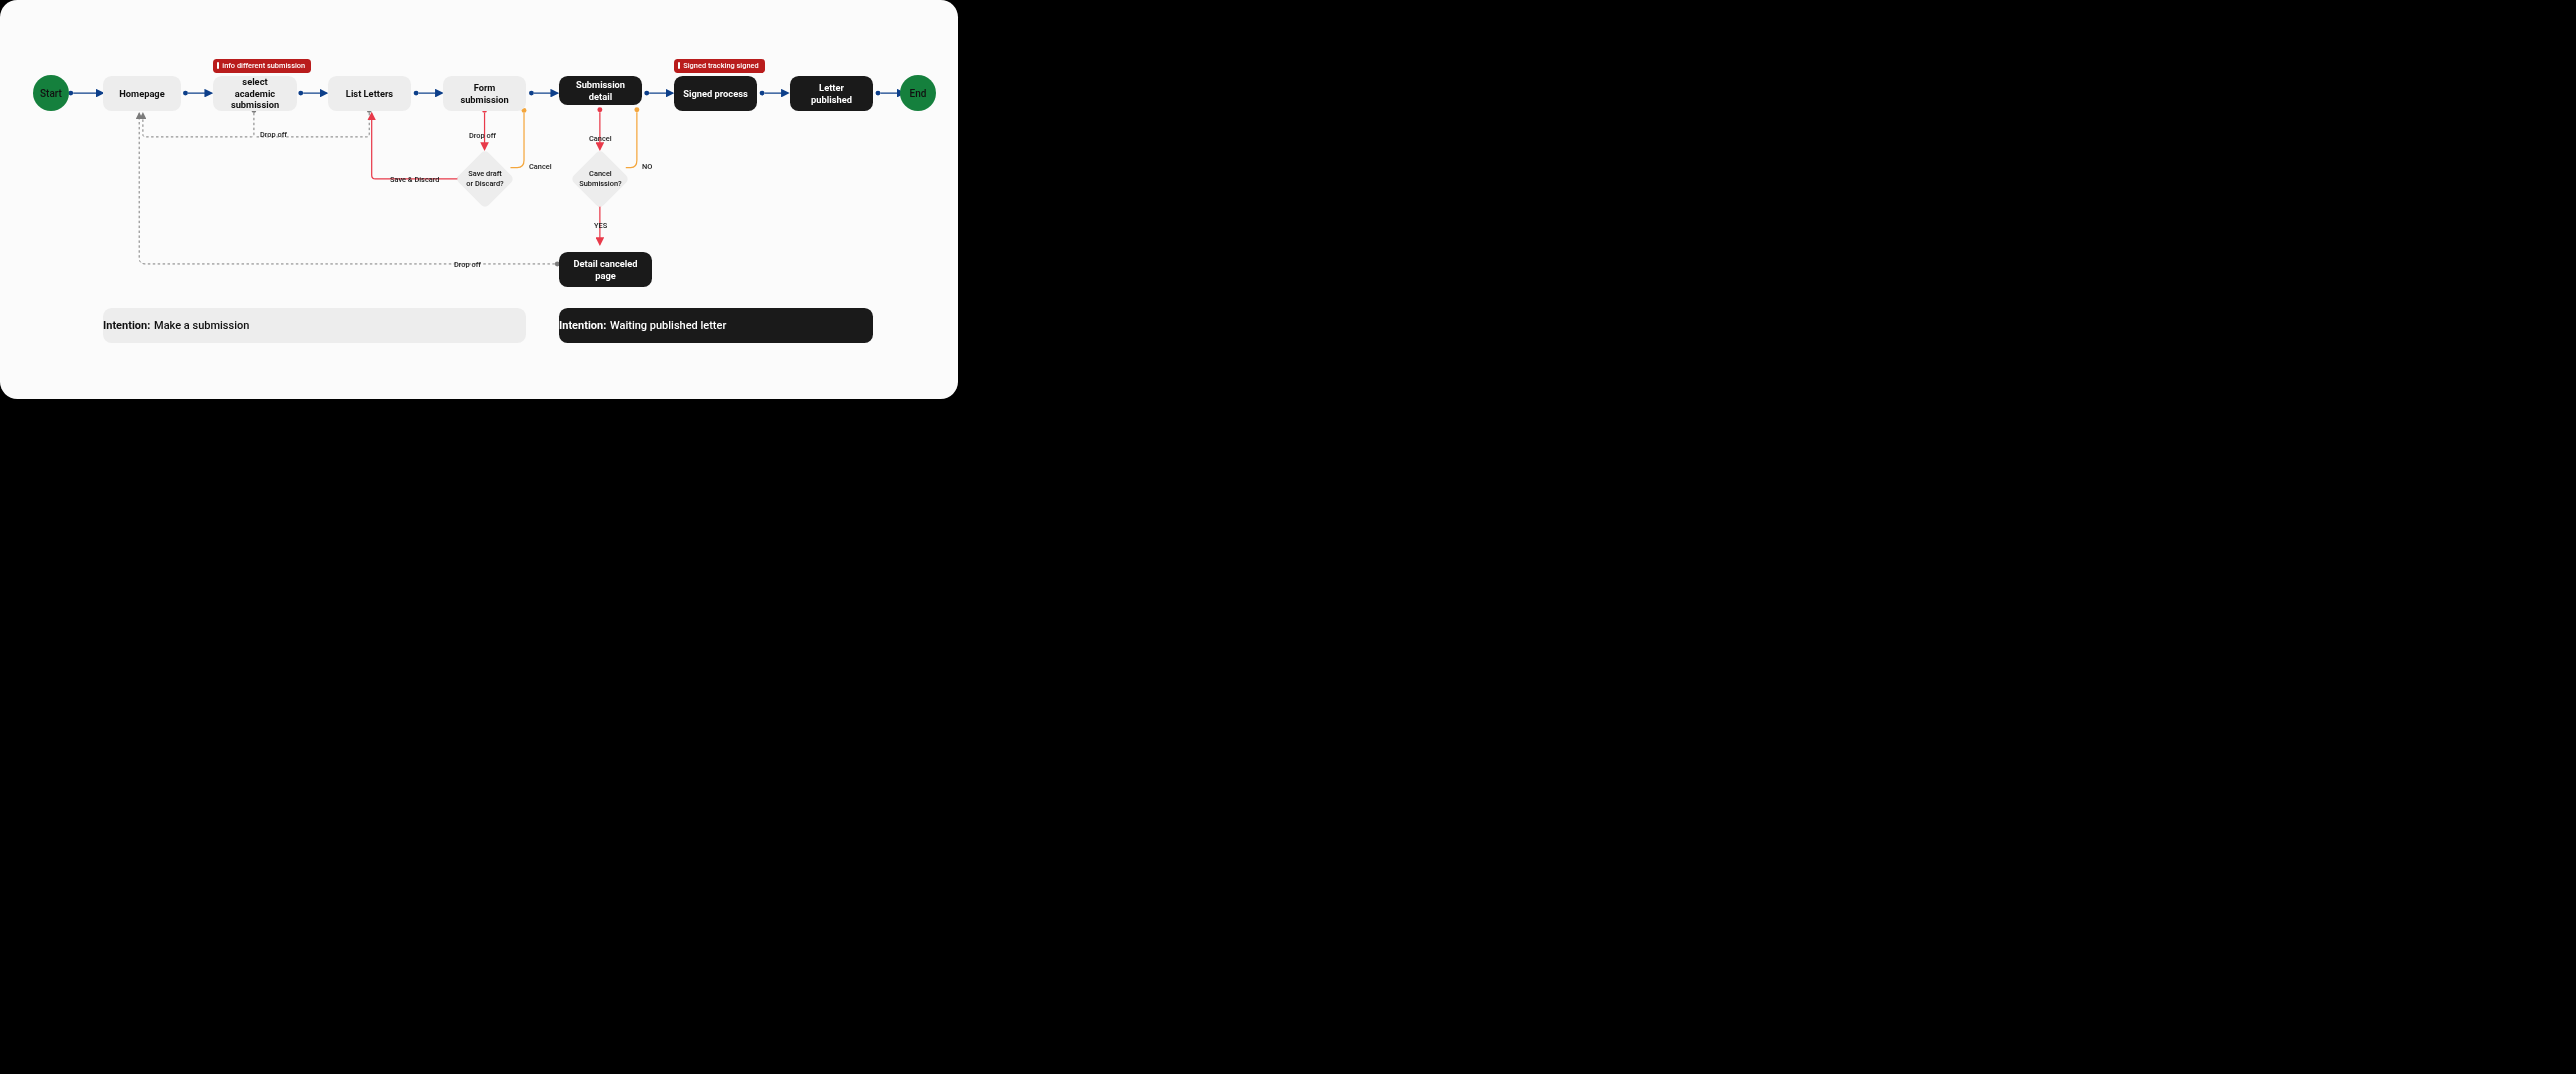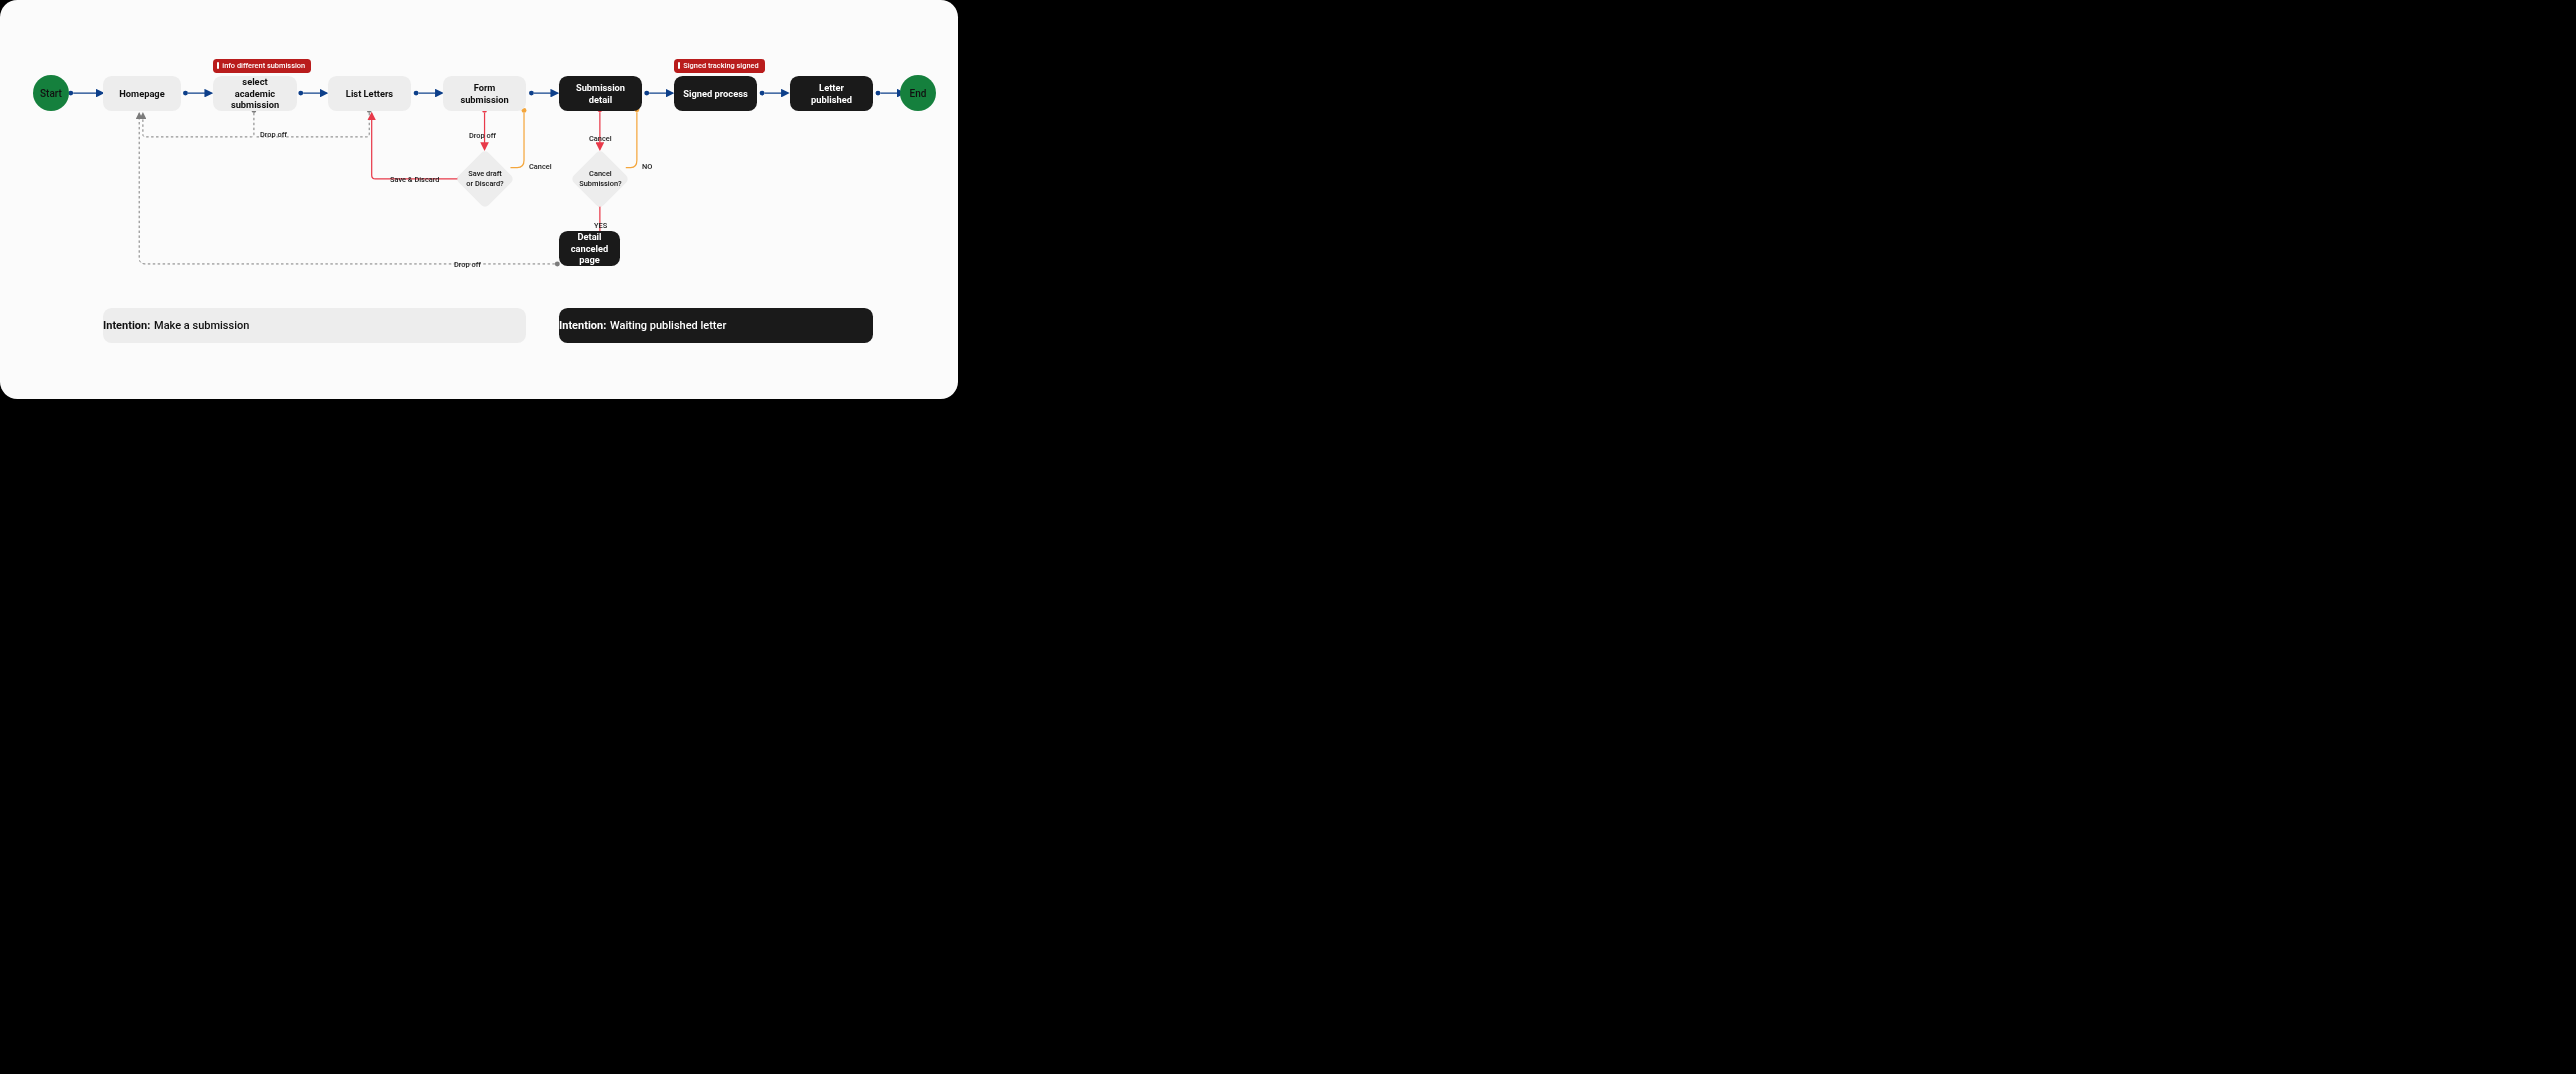--- a/index.html
+++ b/index.html
@@ -196,40 +196,40 @@
   </div>
   <div class="node light" style="left:213px;top:76px;width:84px;height:35px;">
     <span>select academic submission</span>
   </div>
   <div class="node light" style="left:328px;top:76px;width:83px;height:35px;">
     <span>List Letters</span>
   </div>
   <div class="node light" style="left:443px;top:76px;width:83px;height:35px;">
     <span>Form submission</span>
   </div>
-  <div class="node dark" style="left:559px;top:76px;width:83px;height:35px;">
+  <div class="node dark" style="left:559px;top:76px;width:83px;height:29px;">
     <span>Submission detail</span>
   </div>
   <div class="node dark" style="left:674px;top:76px;width:83px;height:35px;">
     <span>Signed process</span>
   </div>
   <div class="node dark" style="left:790px;top:76px;width:83px;height:35px;">
     <span>Letter published</span>
   </div>
 
   <div class="diamond" style="left:464px;top:158px;width:42px;height:42px;">
     <span style="white-space:pre-line;">Save draft
 or Discard?</span>
   </div>
   <div class="diamond" style="left:579px;top:158px;width:42px;height:42px;">
     <span style="white-space:pre-line;">Cancel
 Submission?</span>
   </div>
 
-  <div class="node dark" style="left:559px;top:231px;width:61px;height:35px;">
+  <div class="node dark" style="left:559px;top:252px;width:93px;height:35px;">
     <span>Detail canceled page</span>
   </div>
 
   <div class="lbl" style="left:260px;top:130px;">Drop off</div>
   <div class="lbl" style="left:469px;top:131px;">Drop off</div>
   <div class="lbl" style="left:390px;top:175px;">Save &amp; Discard</div>
   <div class="lbl" style="left:529px;top:162px;">Cancel</div>
   <div class="lbl" style="left:589px;top:134px;">Cancel</div>
   <div class="lbl" style="left:642px;top:162px;">NO</div>
   <div class="lbl" style="left:594px;top:221px;">YES</div>

